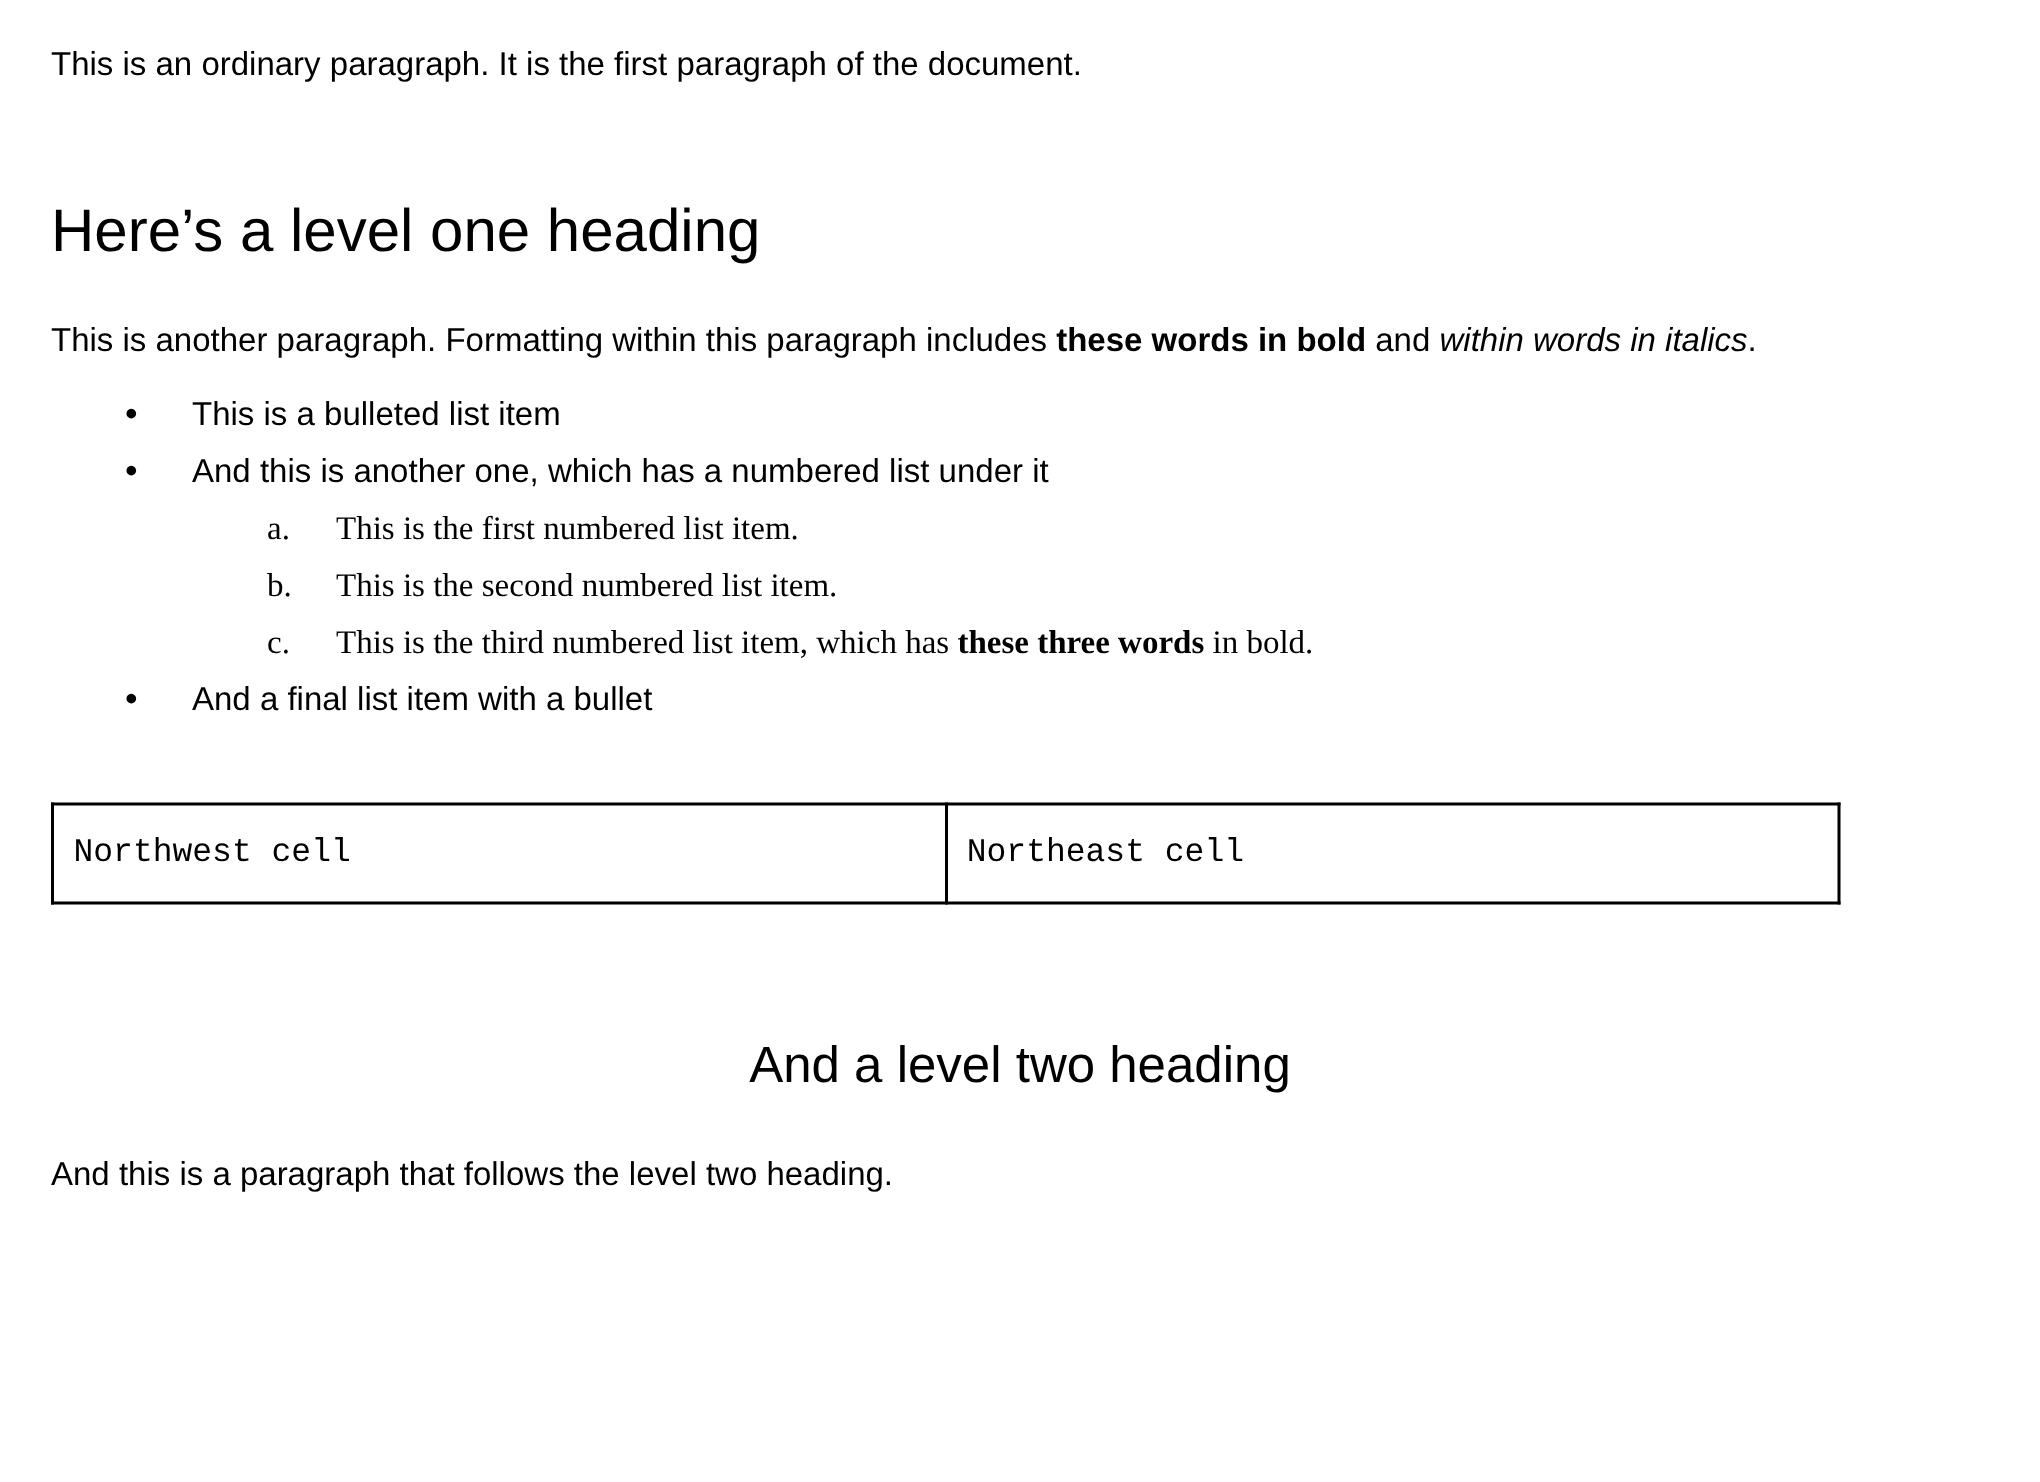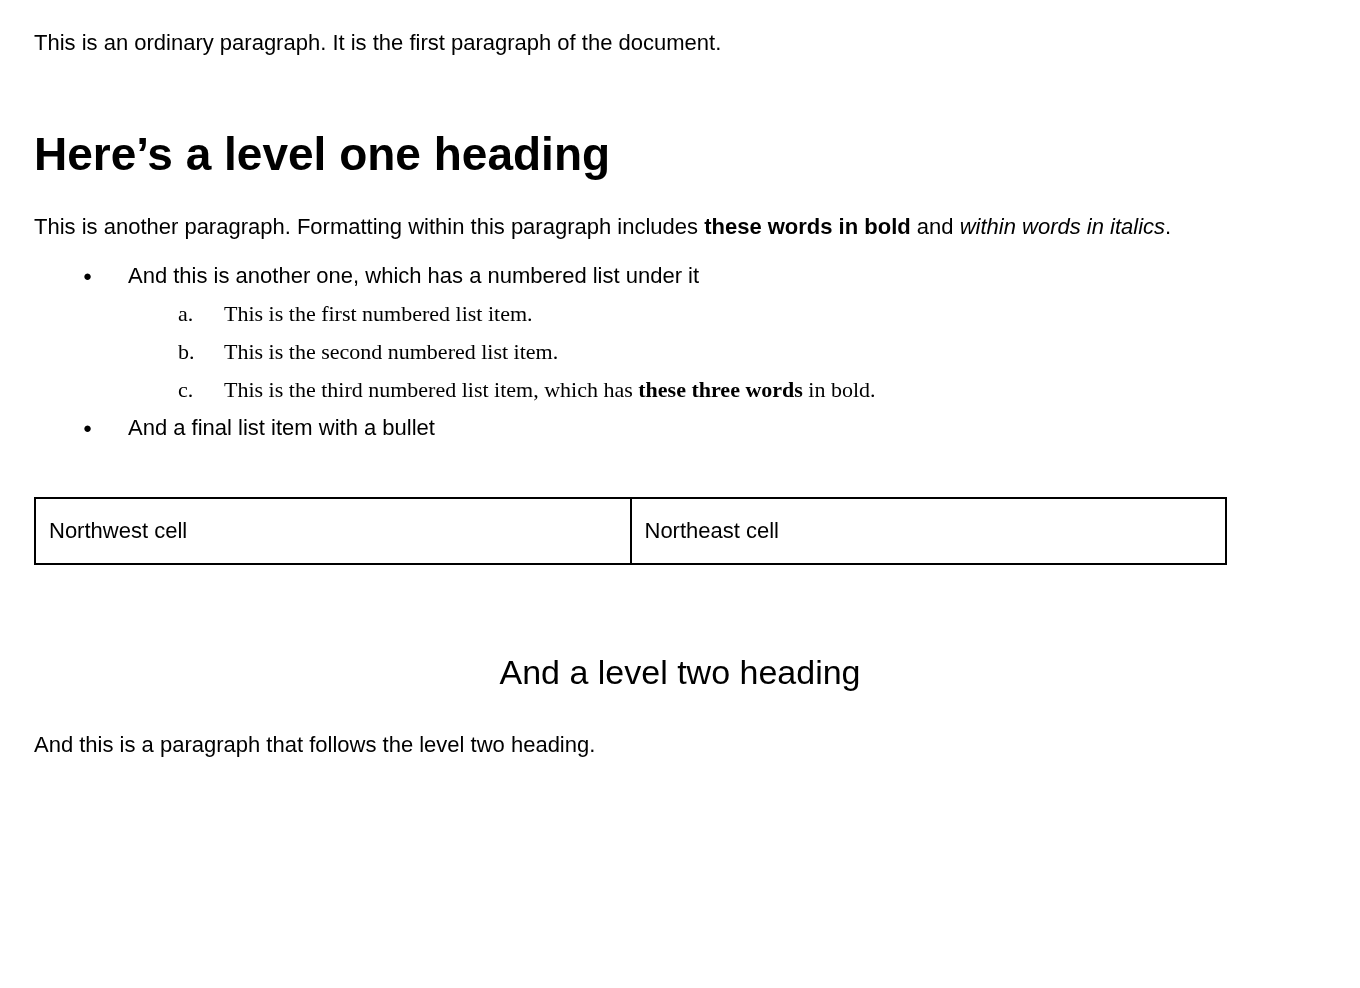--- a/index.html
+++ b/index.html
@@ -12,23 +12,23 @@
     font-family: "Liberation Sans", "DejaVu Sans", sans-serif;
     font-size: 22px;
     line-height: 38px;
     padding: 24px 34px 0 34px;
     overflow: hidden;
   }
   p { margin: 0; }
   .b { font-weight: bold; }
   .i { font-style: italic; }
   h1 {
-    font-size: 46px;
+    font-size: 40px;
     line-height: 55px;
-    font-weight: 700;
+    font-weight: 400;
     margin: 65px 0 26px 0;
   }
   h2 {
     font-size: 34px;
     line-height: 41px;
     font-weight: 400;
     margin: 87px 0 33px 0;
     text-align: center;
   }
   .para-2 { max-width: 1260px; }
@@ -57,38 +57,40 @@
     content: counter(item, lower-alpha) ".";
     position: absolute;
     left: -46px;
     top: 0;
   }
   table.doc-table {
     border-collapse: collapse;
     table-layout: fixed;
     width: 1193px;
     margin-top: 50px;
+    font-family: Liberation Mono, monospace;
   }
   table.doc-table td {
     border: 2px solid #000000;
     padding: 13px 13px;
     width: 50%;
     vertical-align: top;
   }
 </style>
 </head>
 <body>
 
 <p>This is an ordinary paragraph. It is the first paragraph of the document.</p>
 
 <h1>Here’s a level one heading</h1>
 
 <p class="para-2"><span>This is another paragraph. Formatting within this paragraph includes </span><span class="b">these words in bold</span><span> and </span><span class="i">within words in italics</span><span>.</span></p>
 
 <ul class="bullets">
+  <li>This is a bulleted list item</li>
   <li>
     <span>And this is another one, which has a numbered list under it</span>
     <ol class="alpha">
       <li>This is the first numbered list item.</li>
       <li>This is the second numbered list item.</li>
       <li><span>This is the third numbered list item, which has </span><span class="b">these three words</span><span> in bold.</span></li>
     </ol>
   </li>
   <li>And a final list item with a bullet</li>
 </ul>

